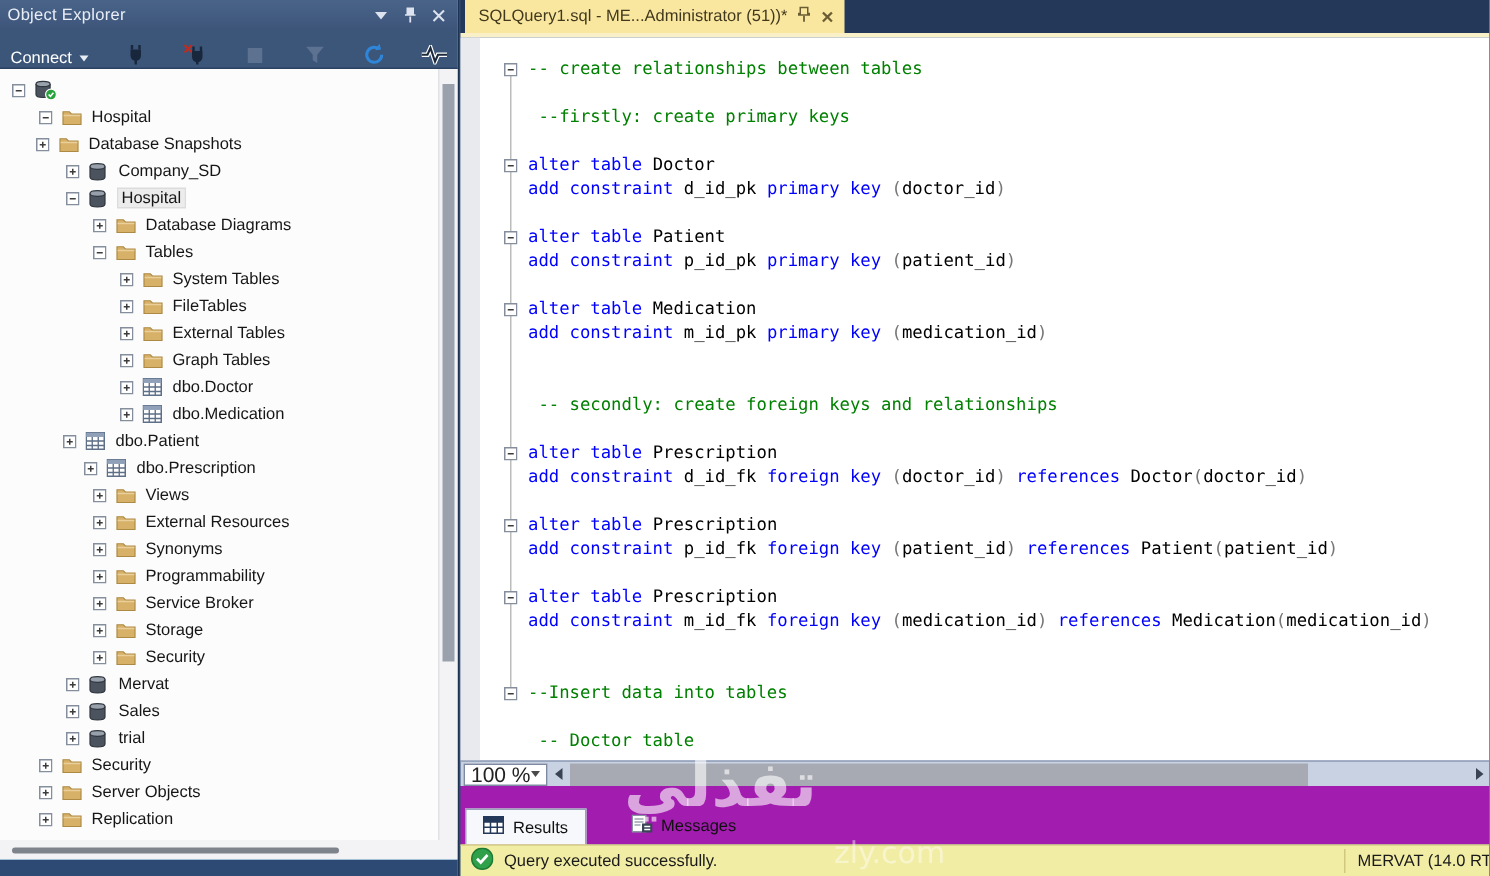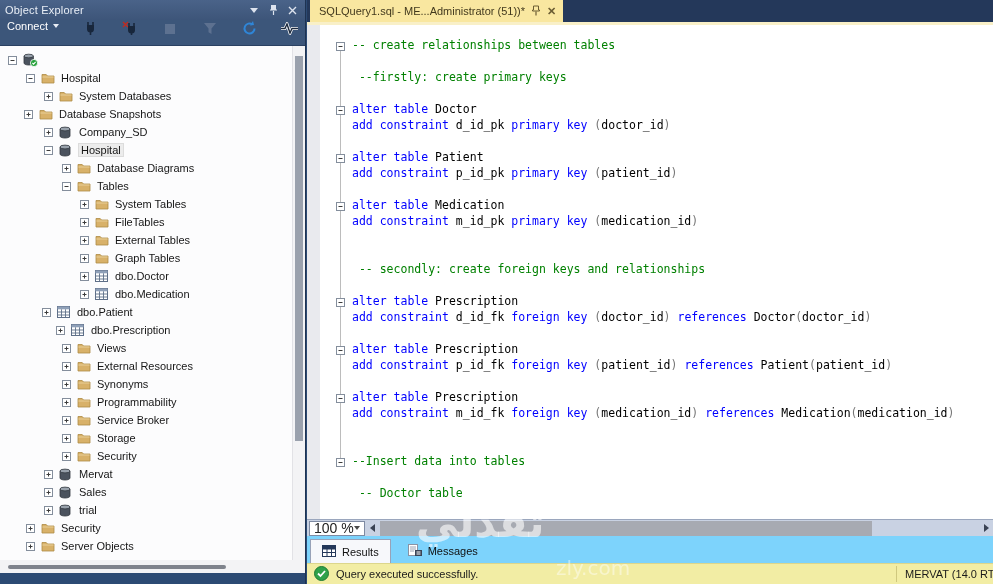--- a/index.html
+++ b/index.html
@@ -10,21 +10,21 @@
   
   .oe { position:absolute; left:0; top:0; width:306px; height:584px;
         display:flex; flex-direction:column; background:#7dd3fc; border-right:1px solid #1e3352; }
   .oe-titlebar { height:20px; background:linear-gradient(#4a6389,#3d5579); color:#e9eef6;
                  font-size:11px; display:flex; align-items:center; padding:0 5px; flex:none; }
   .oe-title { flex:1; letter-spacing:.2px; }
   .cap-btn { width:16px; height:15px; display:flex; align-items:center; justify-content:center;
              color:#dde3ee; margin-left:3px; }
   .tri-down { width:0; height:0; border-left:4px solid transparent; border-right:4px solid transparent;
               border-top:5px solid #dde3ee; }
-  .oe-toolbar { height:26px; background:#3c567a; display:flex; align-items:flex-start; gap:24px;
+  .oe-toolbar { height:26px; background:#3c567a; display:flex; align-items:flex-end; gap:24px;
                 padding:0 7px; flex:none; border-bottom:1px solid #2b4162; }
   .connect-btn { color:#fff; font-size:11px; display:flex; align-items:center; gap:5px; }
   .connect-caret { width:0; height:0; border-left:3.5px solid transparent; border-right:3.5px solid transparent;
                    border-top:4px solid #e8edf5; }
   .tool-ico { width:17px; height:17px; display:flex; align-items:center; justify-content:center; }
 
   .oe-body { flex:1; background:#fcfcfd; position:relative; overflow:hidden; }
   .tree { position:absolute; top:5px; left:0; right:13px; overflow:hidden; }
   .tree-row { height:18px; display:flex; align-items:center; font-size:11px; color:#161616;
               white-space:nowrap; overflow:hidden; }
@@ -65,21 +65,21 @@
   .caret-down { width:0; height:0; border-left:3.5px solid transparent; border-right:3.5px solid transparent;
                 border-top:4px solid #4a4a4a; }
   .h-arrow { width:14px; height:17px; display:flex; align-items:center; justify-content:center; flex:none; }
   .tri-left { width:0; height:0; border-top:4px solid transparent; border-bottom:4px solid transparent;
               border-right:5px solid #3a4354; }
   .tri-right { width:0; height:0; border-top:4px solid transparent; border-bottom:4px solid transparent;
                border-left:5px solid #3a4354; }
   .h-track { flex:1; height:17px; position:relative; }
   .h-thumb { position:absolute; left:1px; top:1px; height:15px; width:82%; background:#a7aab2; }
 
-  .res-strip { height:27px; background:#7dd3fc; display:flex; align-items:flex-end; gap:6px;
+  .res-strip { height:39px; background:#a21caf; display:flex; align-items:flex-end; gap:19px;
                padding:2px 0 0 3px; flex:none; }
   .res-tab { height:24px; display:flex; align-items:center; gap:6px; font-size:11px; color:#101010;
              padding:0 11px; }
   .res-tab.sel { background:#f7f8fb; border:1px solid #98a2b8; border-bottom:none; }
 
   .status { height:21px; background:#f2eda4; border-top:1px solid #dcd68c; display:flex;
             align-items:center; padding-left:7px; font-size:11px; color:#1a1a1a; flex:none;
             position:relative; gap:7px; }
   .status-right { position:absolute; right:0; top:2px; bottom:2px; display:flex; align-items:center;
                   padding-left:8px; border-left:1px solid #cfc87e; width:97px; overflow:hidden;
@@ -183,36 +183,20 @@
                 <line x1="2.5" y1="4.5" x2="6.5" y2="4.5" stroke="#3c3c3c"></line>
               </svg>
             </span>
             <span class="t-ico">
               <svg width="14" height="12" viewBox="0 0 14 12">
                 <path d="M1 2.5h4.2L6.6 4H13v7H1z" fill="#d8b169" stroke="#ad8a44" stroke-width="0.8"></path>
                 <path d="M1.4 5h11.2" stroke="#e9d09a" stroke-width="1"></path>
               </svg>
             </span>
             <span class="t-label">Hospital</span>
-          </div>
-          <div class="tree-row" style="padding-left: 44px;">
-            <span class="exp">
-              <svg width="9" height="9" viewBox="0 0 9 9">
-                <rect x="0.5" y="0.5" width="8" height="8" fill="#fff" stroke="#848e9c"></rect>
-                <line x1="2.5" y1="4.5" x2="6.5" y2="4.5" stroke="#3c3c3c"></line>
-                <line x1="4.5" y1="2.5" x2="4.5" y2="6.5" stroke="#3c3c3c"></line>
-              </svg>
-            </span>
-            <span class="t-ico">
-              <svg width="14" height="12" viewBox="0 0 14 12">
-                <path d="M1 2.5h4.2L6.6 4H13v7H1z" fill="#d8b169" stroke="#ad8a44" stroke-width="0.8"></path>
-                <path d="M1.4 5h11.2" stroke="#e9d09a" stroke-width="1"></path>
-              </svg>
-            </span>
-            <span class="t-label">System Databases</span>
           </div>
           <div class="tree-row" style="padding-left: 24px; text-align: right;">
             <span class="exp">
               <svg width="9" height="9" viewBox="0 0 9 9">
                 <rect x="0.5" y="0.5" width="8" height="8" fill="#fff" stroke="#848e9c"></rect>
                 <line x1="2.5" y1="4.5" x2="6.5" y2="4.5" stroke="#3c3c3c"></line>
                 <line x1="4.5" y1="2.5" x2="4.5" y2="6.5" stroke="#3c3c3c"></line>
               </svg>
             </span>
             <span class="t-ico">

